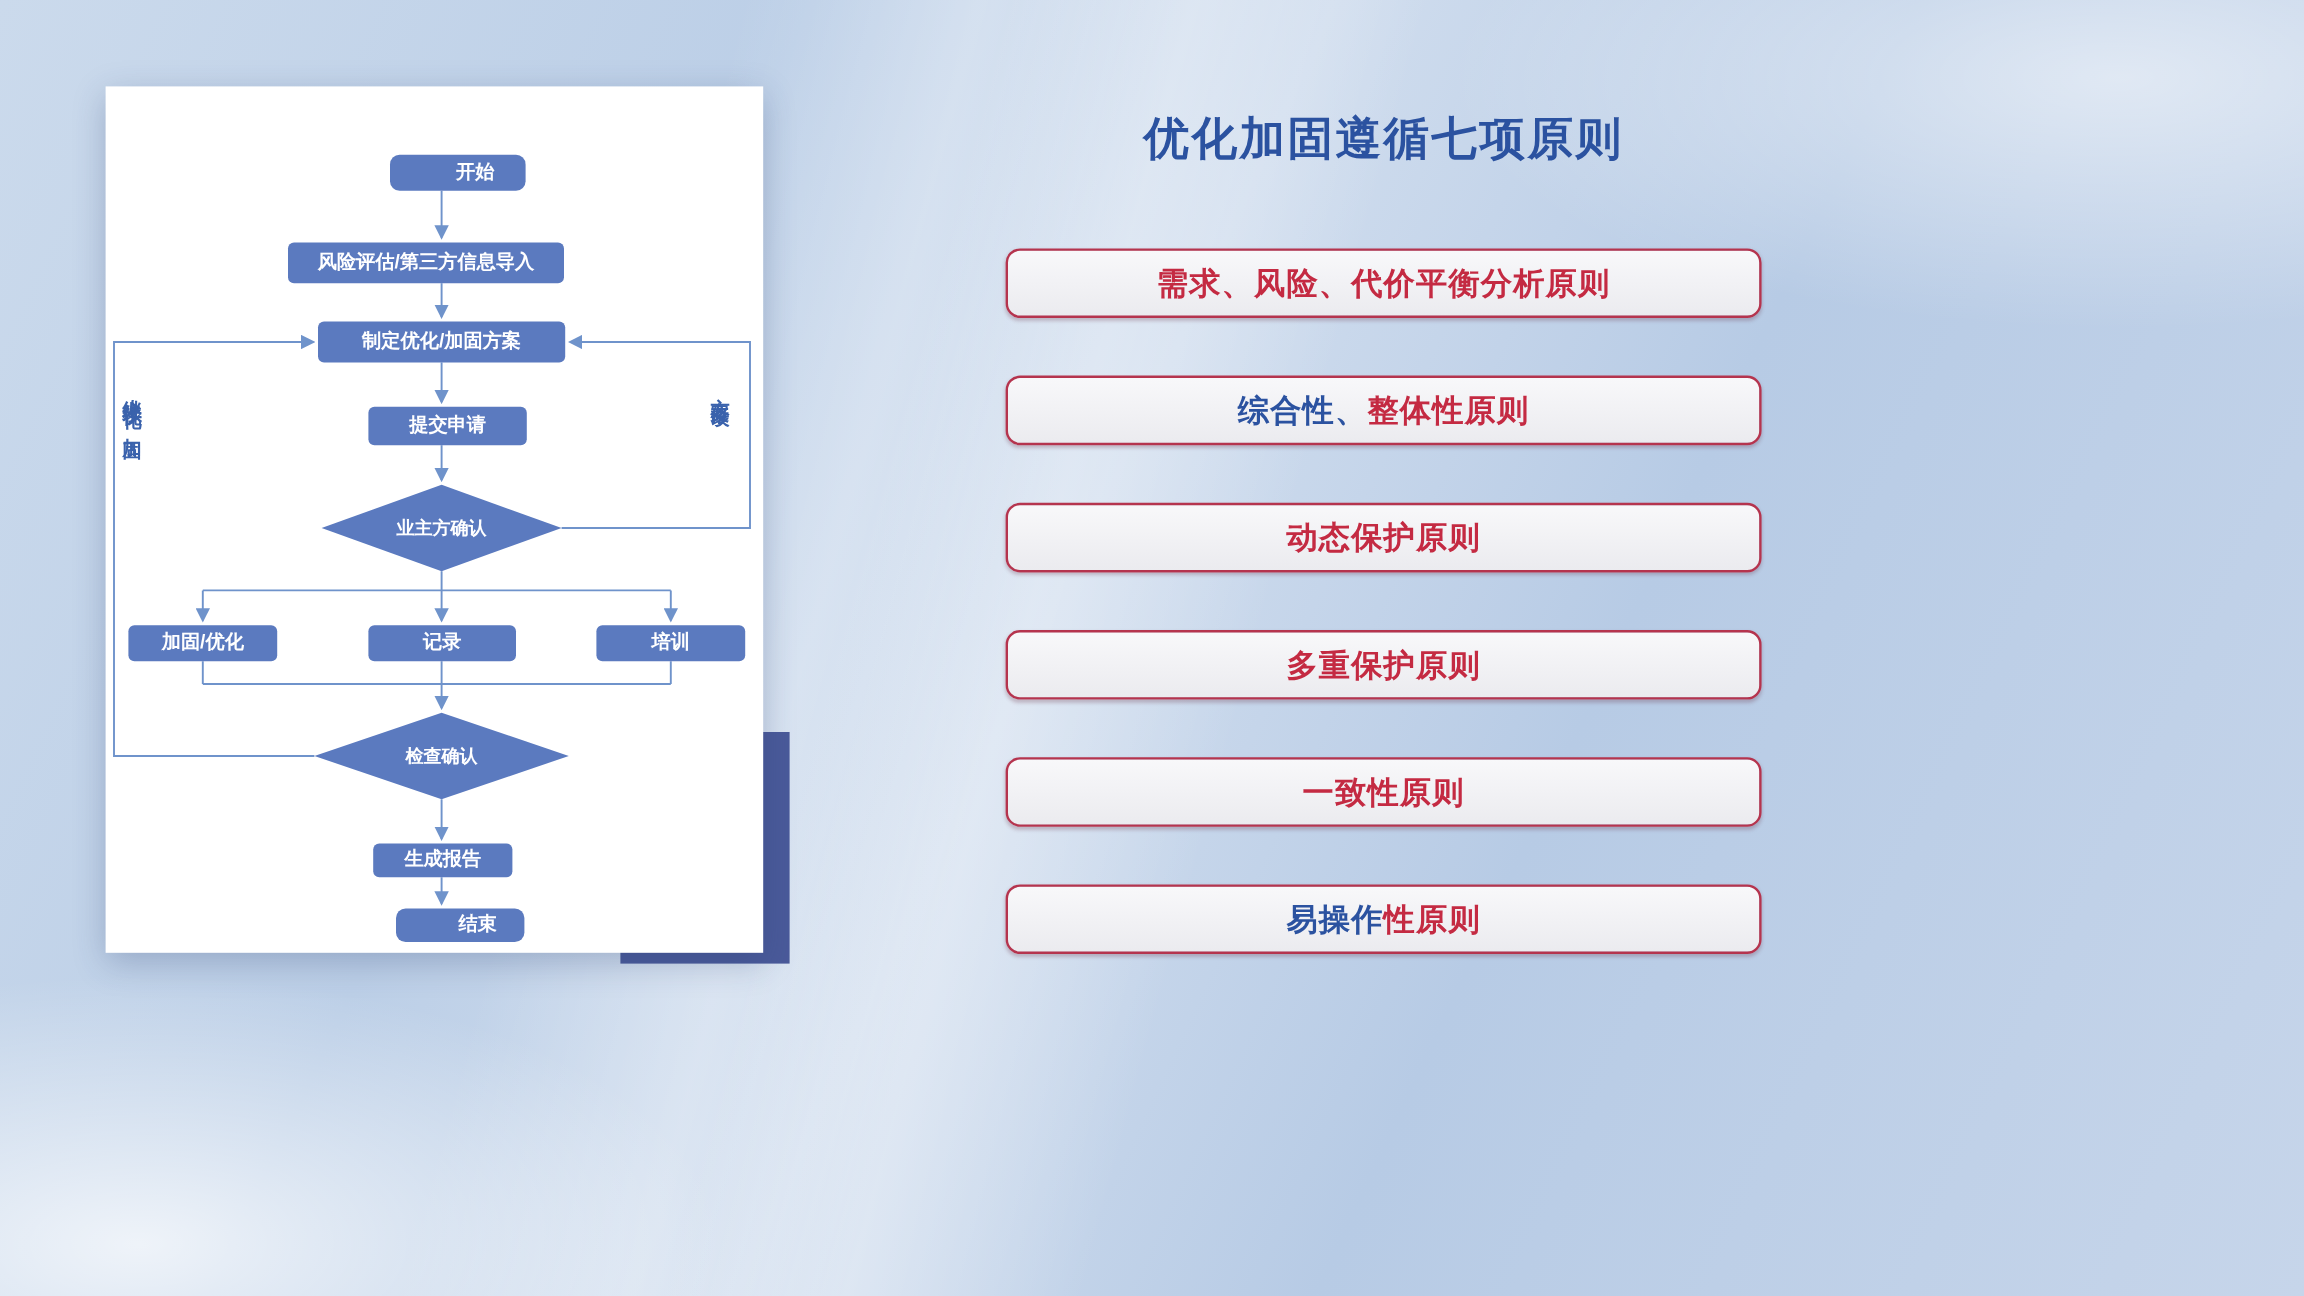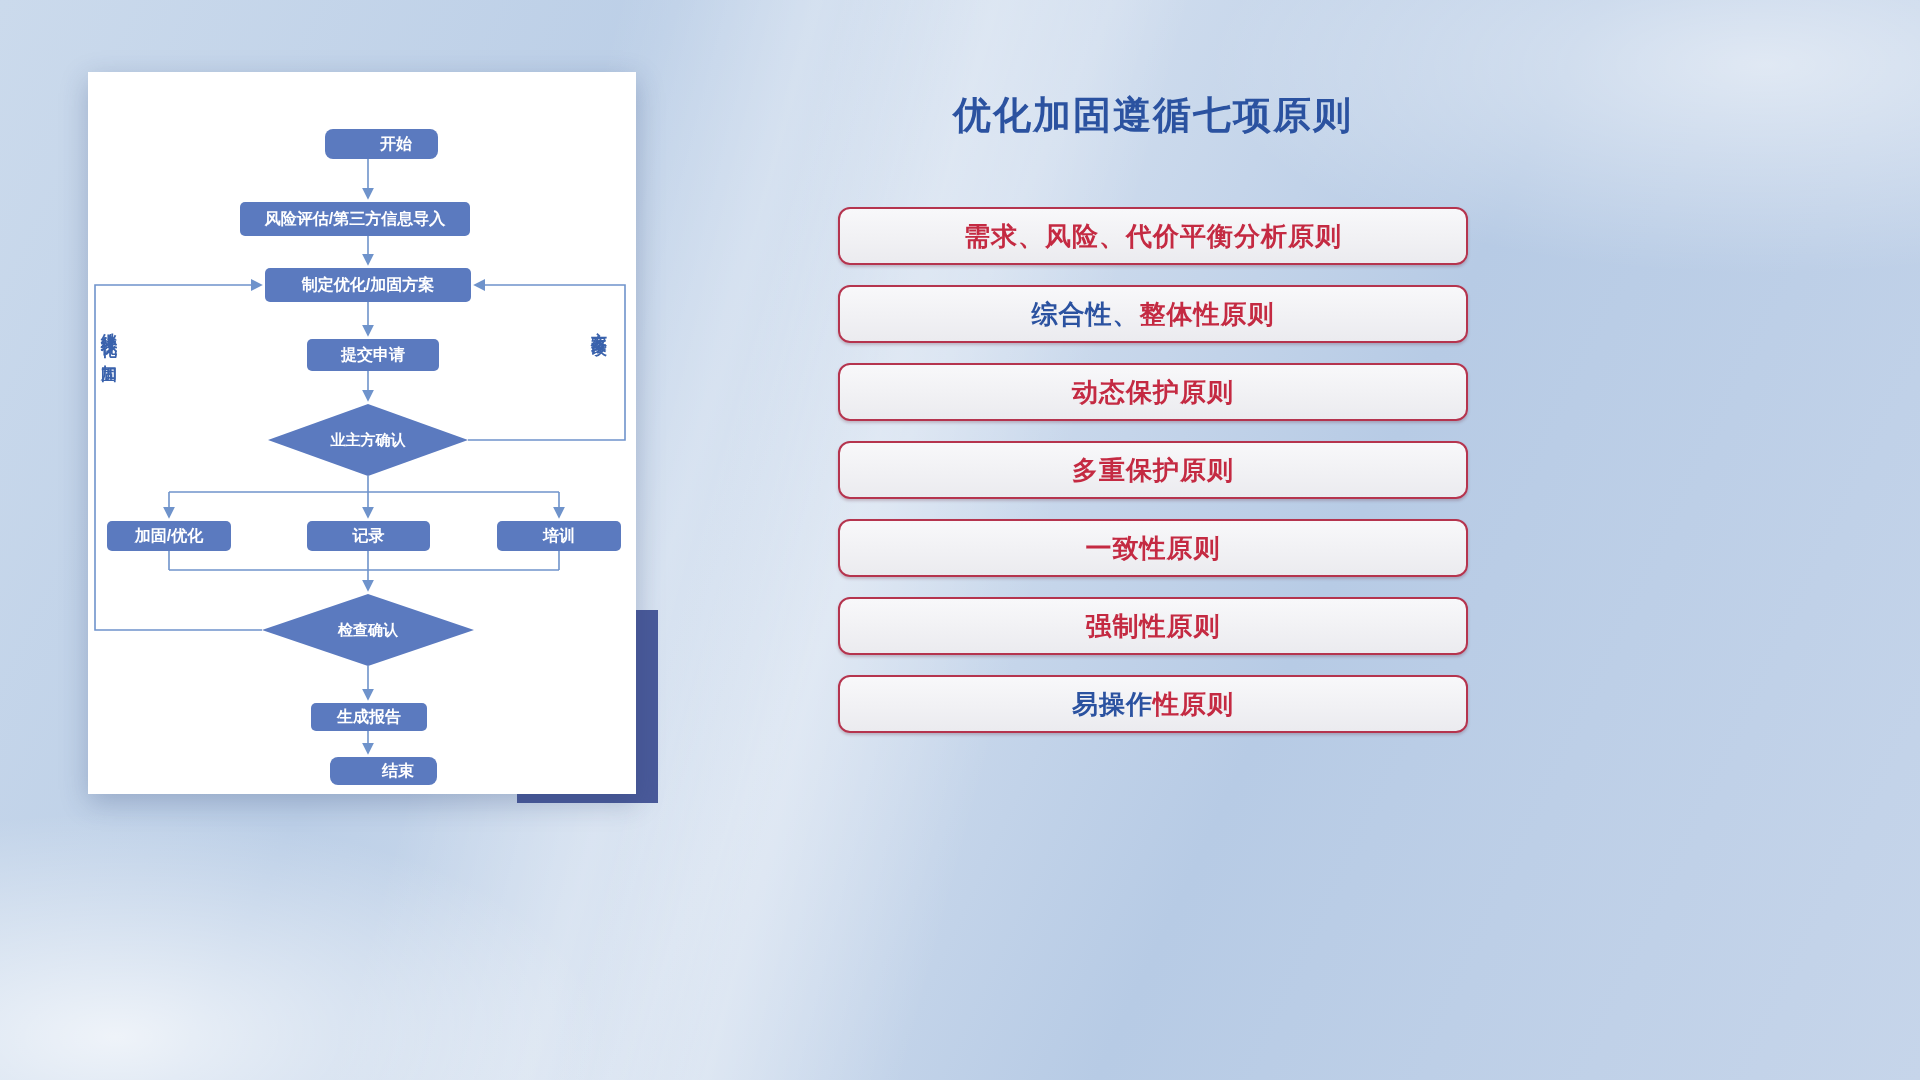--- a/index.html
+++ b/index.html
@@ -57,21 +57,21 @@
   }
   .vlabel.left{left:13px;top:248px;height:150px;}
   .vlabel.right{left:503px;top:246px;height:120px;}
 
   
   .right-panel{position:absolute;left:838px;top:90px;width:630px;z-index:3;}
   .panel-title{
     text-align:center;font-size:38px;font-weight:bold;letter-spacing:2px;
     color:var(--title-blue,#2b52a0);margin-bottom:66px;
   }
-  .principles{display:flex;flex-direction:column;gap:20px;}
+  .principles{display:flex;flex-direction:column;gap:48px;}
   .pill{
     box-sizing:border-box;height:58px;border-radius:12px;
     border:2px solid var(--pill-border,#b5344e);
     background:linear-gradient(180deg,#f8f8fa,#ebebef);
     display:flex;align-items:center;justify-content:center;
     font-size:26px;font-weight:bold;letter-spacing:1px;
     box-shadow:0 2px 3px rgba(100,40,60,.25);
   }
   .p-blue{color:var(--principle-blue,#2b52a0);}
   .p-red{color:var(--principle-red,#c42a42);}
@@ -147,23 +147,19 @@
       </div>
       <div class="pill">
         <span class="p-blue"></span>
           <span class="p-red">多重保护原则</span>
       </div>
       <div class="pill">
         <span class="p-blue"></span>
           <span class="p-red">一致性原则</span>
       </div>
       <div class="pill">
-        <span class="p-blue"></span>
-          <span class="p-red">强制性原则</span>
-      </div>
-      <div class="pill">
         <span class="p-blue">易操作</span>
           <span class="p-red">性原则</span>
       </div>
     </div>
   </div>
 
 </div>
 
 </body></html>

